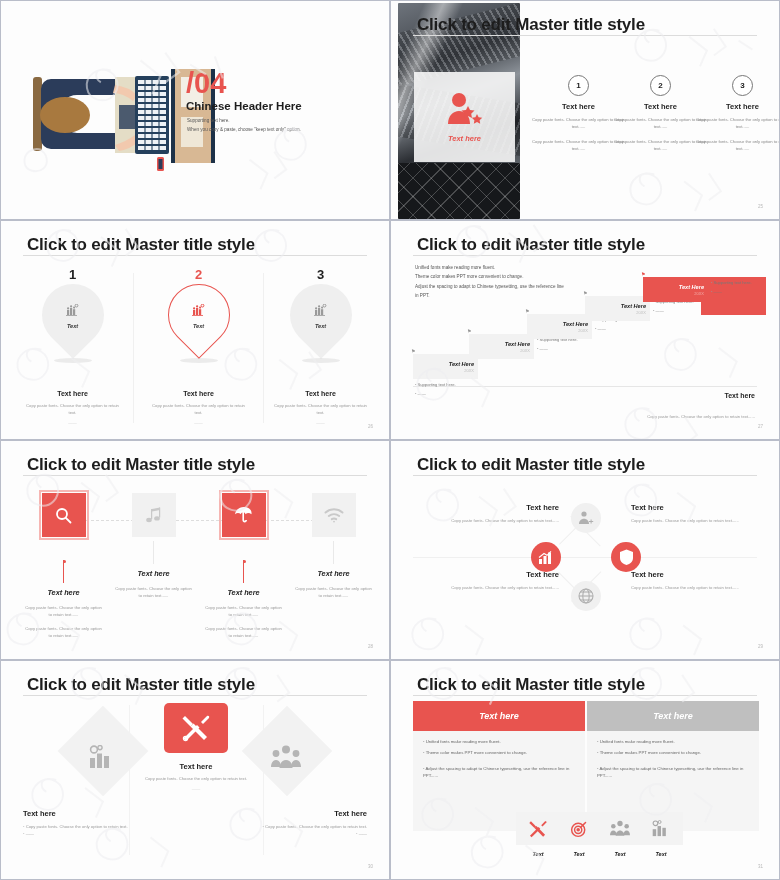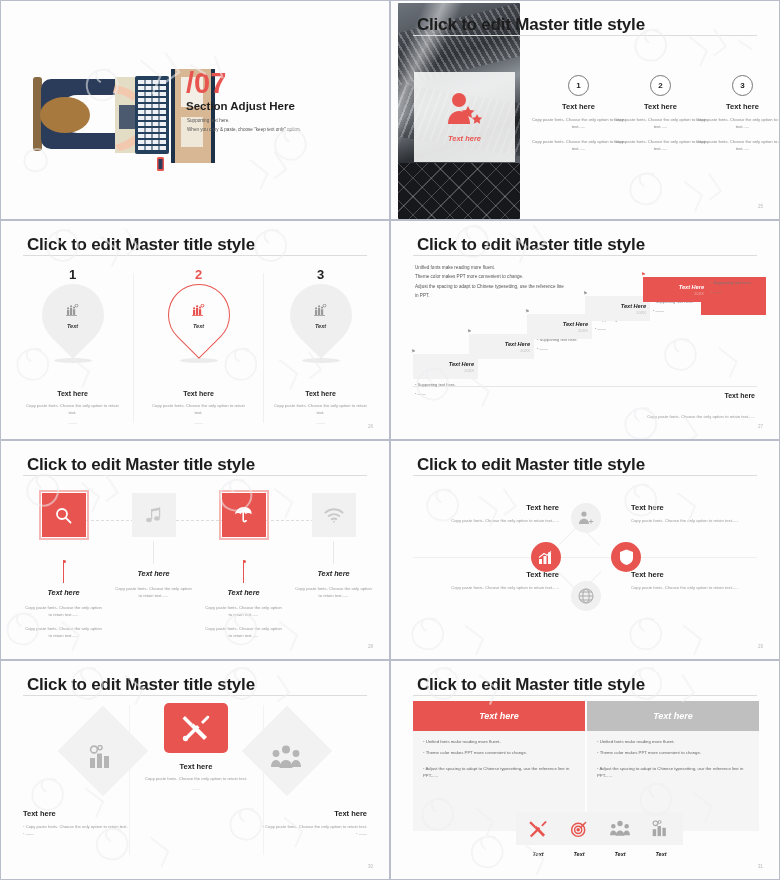--- a/index.html
+++ b/index.html
@@ -275,22 +275,22 @@
         <rect x="146" y="10" width="36" height="94" fill="#d8b894"></rect>
         <rect x="152" y="18" width="22" height="30" fill="#f3efe6"></rect>
         <rect x="152" y="58" width="22" height="30" fill="#efe7d7"></rect>
         <rect x="182" y="10" width="4" height="94" fill="#1d3148"></rect>
 
         <rect x="128" y="98" width="7" height="14" rx="1.5" fill="#e8544f"></rect>
         <rect x="129.5" y="100" width="4" height="10" fill="#2b3c5a"></rect>
       </svg>
     </div>
 
-    <div class="s1-num">/07</div>
-    <div class="s1-head">Section Adjust Here</div>
+    <div class="s1-num">/04</div>
+    <div class="s1-head">Chinese Header Here</div>
     <div class="s1-sub1">Supporting text here.</div>
     <div class="s1-sub2">When you copy &amp; paste, choose "keep text only" option.</div>
   </div>
 
   <div class="slide">
     <div class="s2-photo">
       <div class="glass"></div>
         <div class="glass b"></div>
       <div class="beam"></div>
         <div class="truss"></div>

